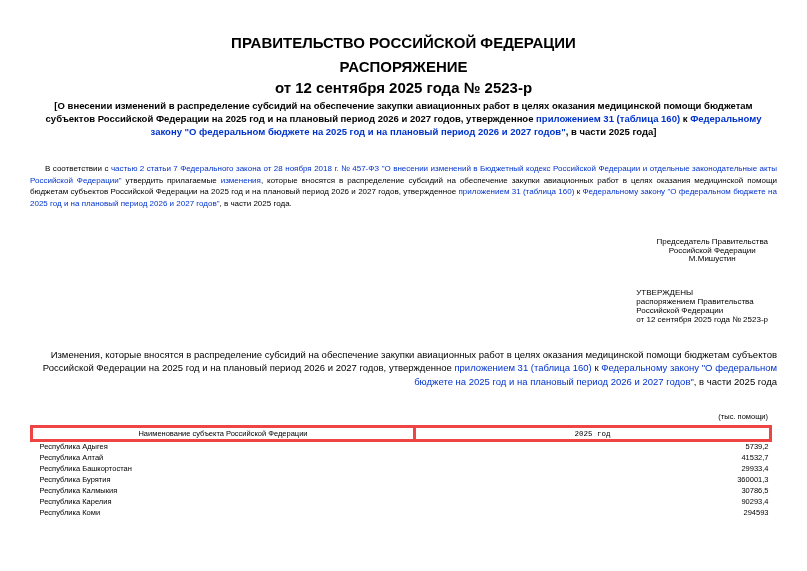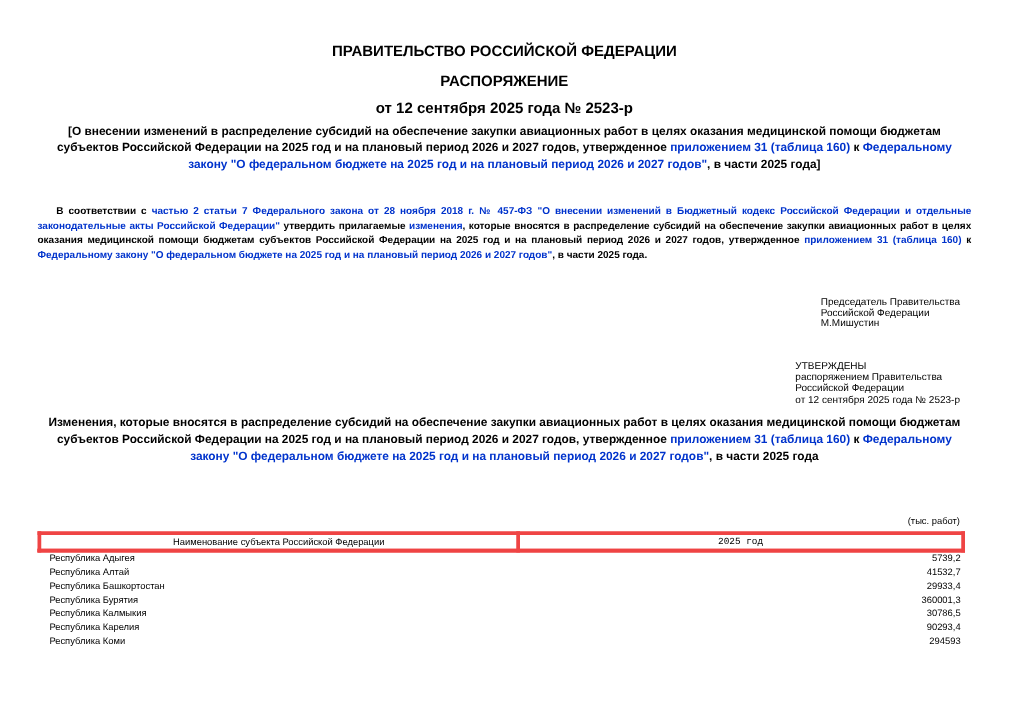--- a/index.html
+++ b/index.html
@@ -7,46 +7,46 @@
   .page {
     position:relative;
     width:807px; height:571px;
     background:#ffffff;
     font-family:"Liberation Sans", sans-serif;
     color:#000000;
     overflow:hidden;
   }
   .centered-bold {
     position:absolute; left:0; width:100%;
-    text-align:center; font-weight:bold; font-size:12px;
+    text-align:center; font-weight:bold; font-size:15px;
   }
   .doc-org  { top:34px; }
   .doc-type { top:58px;text-align:center; }
   .doc-date { top:79px; }
   .doc-title {
     position:absolute; top:99px; left:30px; width:747px;
     text-align:center; font-weight:bold;
     font-size:9.5px; line-height:13px;
   }
   .doc-body {
     position:absolute; top:163px; left:30px; width:747px;
     font-size:8px; line-height:11.7px;
-    text-align:justify; text-indent:15px;font-weight:bold;
+    text-align:justify; text-indent:15px;
   }
   .sig-block {
     position:absolute; top:238px; right:39px;
-    text-align:left; font-size:8px; line-height:8.7px;
+    text-align:center; font-size:8px; line-height:8.7px;
   }
   .approval-block {
     position:absolute; top:289px; right:39px;
     text-align:left; font-size:8px; line-height:8.9px;
   }
   .changes-title {
-    position:absolute; top:332px; left:30px; width:747px;
-    text-align:center; font-weight:bold;
+    position:absolute; top:348px; left:30px; width:747px;
+    text-align:right; font-weight:normal;
     font-size:9.5px; line-height:13.3px;
   }
   .units-note {
     position:absolute; top:412px; right:39px;
     font-size:7.5px;
   }
   table.doc-table {
     position:absolute; top:425px; left:30px;
     width:739px; border-collapse:collapse;
     font-size:7.5px; table-layout:fixed;
@@ -84,21 +84,21 @@
 
   <div class="approval-block">
     <div>УТВЕРЖДЕНЫ</div>
     <div>распоряжением Правительства</div>
     <div>Российской Федерации</div>
     <div>от 12 сентября 2025 года № 2523-р</div>
   </div>
 
   <div class="changes-title"><span>Изменения, которые вносятся в распределение субсидий на обеспечение закупки авиационных работ в целях оказания медицинской помощи бюджетам субъектов Российской Федерации на 2025 год и на плановый период 2026 и 2027 годов, утвержденное </span><span class="doc-link">приложением 31 (таблица 160)</span><span> к </span><span class="doc-link">Федеральному закону "О федеральном бюджете на 2025 год и на плановый период 2026 и 2027 годов"</span><span>, в части 2025 года</span></div>
 
-  <div class="units-note">(тыс. работ)</div>
+  <div class="units-note">(тыс. помощи)</div>
 
   <table class="doc-table">
     <thead>
       <tr>
         <th class="th-name">Наименование субъекта Российской Федерации</th>
         <th class="th-value">2025 год</th>
       </tr>
     </thead>
     <tbody>
         <tr>

